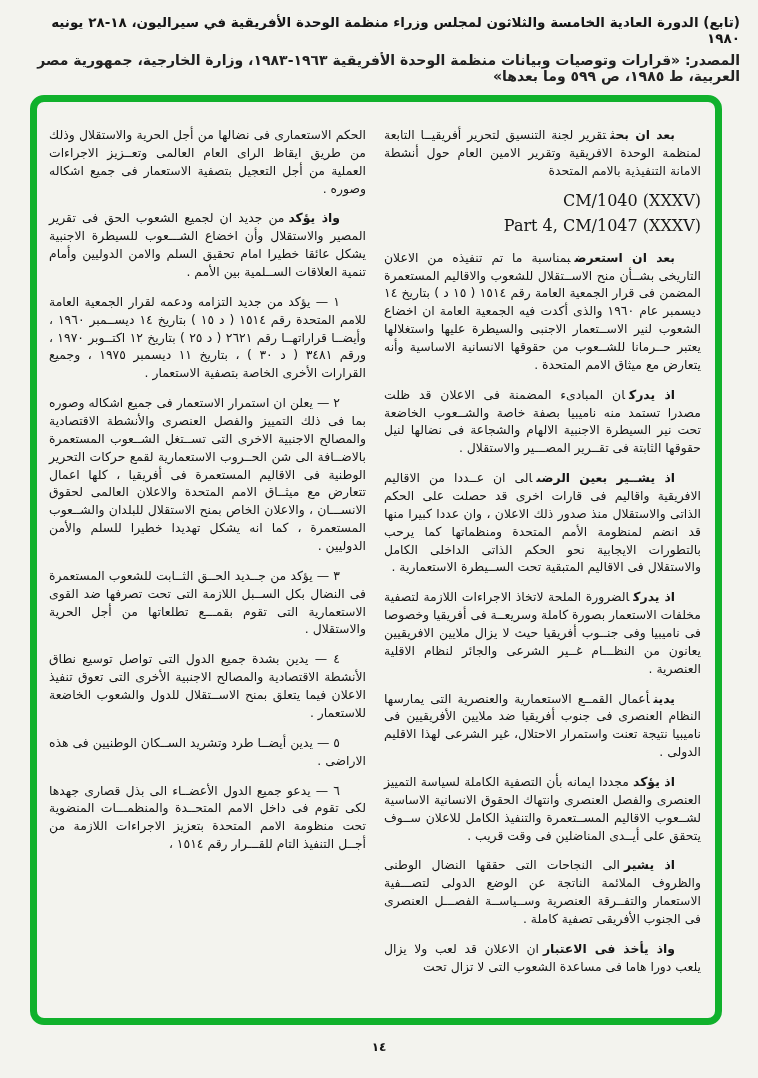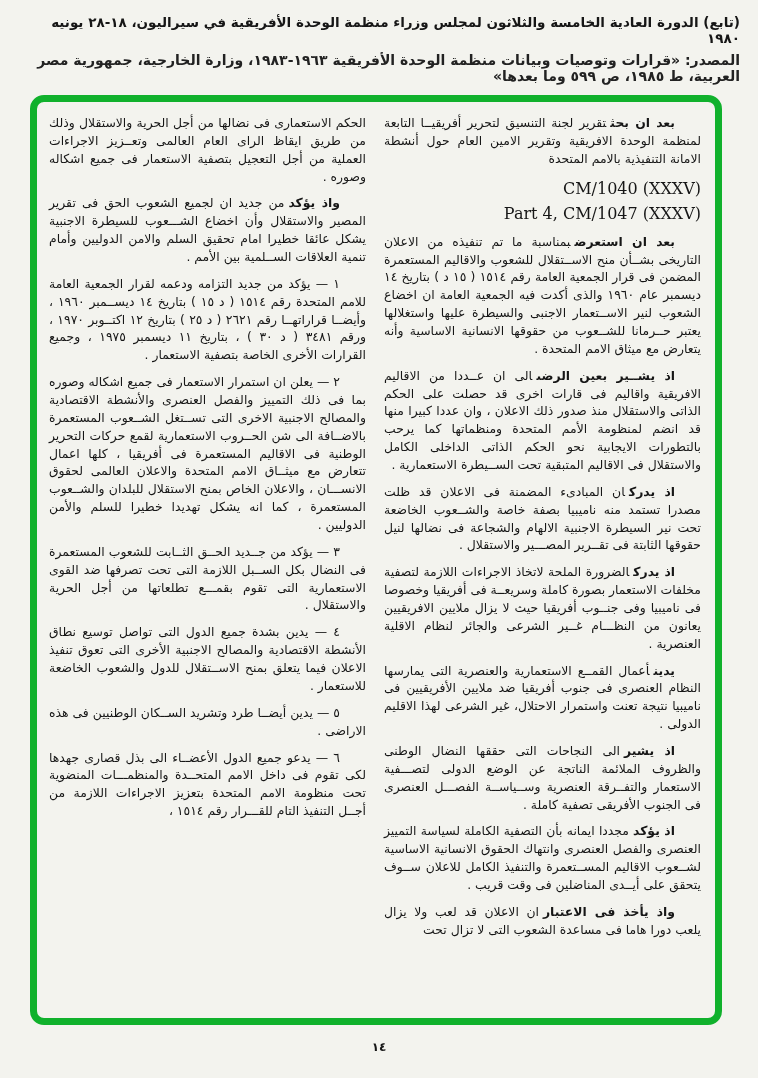--- a/index.html
+++ b/index.html
@@ -40,21 +40,21 @@
     height:100%;
     box-sizing:border-box;
   }
   .col{
     width:50%;
     font-size:12.4px;
     line-height:1.44;
     text-align:justify;
   }
   .para{
-    margin:0 0 9px 0;
+    margin:12px 0 9px 0;
     text-indent:26px;
   }
   .para .lead{margin-left:4px;font-weight:bold;}
   .para.cm{
     direction:ltr;
     text-align:right;
     text-indent:0;
     font-weight:normal;
     font-size:16px;
     margin:0 0 2px 0;
@@ -76,26 +76,26 @@
 </div>
 
 <div class="frame">
   <div class="content">
 
     <div class="col">
       <p class="para"><b class="lead">بعد ان بحث</b><span>تقرير لجنة التنسيق لتحرير أفريقيــا التابعة لمنظمة الوحدة الافريقية وتقرير الامين العام حول أنشطة الامانة التنفيذية بالامم المتحدة</span></p>
       <p class="para cm">CM/1040 (XXXV)</p>
       <p class="para cm" style="margin-bottom:8px;">Part 4, CM/1047 (XXXV)</p>
       <p class="para"><b class="lead">بعد ان استعرض</b><span>بمناسبة ما تم تنفيذه من الاعلان التاريخى بشــأن منح الاســتقلال للشعوب والاقاليم المستعمرة المضمن فى قرار الجمعية العامة رقم ١٥١٤ ( ١٥ د ) بتاريخ ١٤ ديسمبر عام ١٩٦٠ والذى أكدت فيه الجمعية العامة ان اخضاع الشعوب لنير الاســتعمار الاجنبى والسيطرة عليها واستغلالها يعتبر حــرمانا للشــعوب من حقوقها الانسانية الاساسية وأنه يتعارض مع ميثاق الامم المتحدة .</span></p>
+      <p class="para"><b class="lead">اذ يدرك</b><span>ان المبادىء المضمنة فى الاعلان قد ظلت مصدرا تستمد منه ناميبيا بصفة خاصة والشــعوب الخاضعة تحت نير السيطرة الاجنبية الالهام والشجاعة فى نضالها لنيل حقوقها الثابتة فى تقــرير المصـــير والاستقلال .</span></p>
       <p class="para"><b class="lead">اذ يشــير بعين الرضى</b><span>الى ان عــددا من الاقاليم الافريقية واقاليم فى قارات اخرى قد حصلت على الحكم الذاتى والاستقلال منذ صدور ذلك الاعلان ، وان عددا كبيرا منها قد انضم لمنظومة الأمم المتحدة ومنظماتها كما يرحب بالتطورات الايجابية نحو الحكم الذاتى الداخلى الكامل والاستقلال فى الاقاليم المتبقية تحت الســيطرة الاستعمارية .</span></p>
-      <p class="para"><b class="lead">اذ يدرك</b><span>ان المبادىء المضمنة فى الاعلان قد ظلت مصدرا تستمد منه ناميبيا بصفة خاصة والشــعوب الخاضعة تحت نير السيطرة الاجنبية الالهام والشجاعة فى نضالها لنيل حقوقها الثابتة فى تقــرير المصـــير والاستقلال .</span></p>
       <p class="para"><b class="lead">اذ يدرك</b><span>الضرورة الملحة لاتخاذ الاجراءات اللازمة لتصفية مخلفات الاستعمار بصورة كاملة وسريعــة فى أفريقيا وخصوصا فى ناميبيا وفى جنــوب أفريقيا حيث لا يزال ملايين الافريقيين يعانون من النظـــام غــير الشرعى والجائر لنظام الاقلية العنصرية .</span></p>
       <p class="para"><b class="lead">يدين</b><span>أعمال القمــع الاستعمارية والعنصرية التى يمارسها النظام العنصرى فى جنوب أفريقيا ضد ملايين الأفريقيين فى ناميبيا نتيجة تعنت واستمرار الاحتلال، غير الشرعى لهذا الاقليم الدولى .</span></p>
+      <p class="para"><b class="lead">اذ يؤكد</b><span>مجددا ايمانه بأن التصفية الكاملة لسياسة التمييز العنصرى والفصل العنصرى وانتهاك الحقوق الانسانية الاساسية لشــعوب الاقاليم المســتعمرة والتنفيذ الكامل للاعلان ســوف يتحقق على أيــدى المناضلين فى وقت قريب .</span></p>
       <p class="para"><b class="lead">اذ يشير</b><span>الى النجاحات التى حققها النضال الوطنى والظروف الملائمة الناتجة عن الوضع الدولى لتصـــفية الاستعمار والتفــرقة العنصرية وســياســة الفصـــل العنصرى فى الجنوب الأفريقى تصفية كاملة .</span></p>
-      <p class="para"><b class="lead">اذ يؤكد</b><span>مجددا ايمانه بأن التصفية الكاملة لسياسة التمييز العنصرى والفصل العنصرى وانتهاك الحقوق الانسانية الاساسية لشــعوب الاقاليم المســتعمرة والتنفيذ الكامل للاعلان ســوف يتحقق على أيــدى المناضلين فى وقت قريب .</span></p>
       <p class="para"><b class="lead">واذ يأخذ فى الاعتبار</b><span>ان الاعلان قد لعب ولا يزال يلعب دورا هاما فى مساعدة الشعوب التى لا تزال تحت</span></p>
     </div>
 
     <div class="col">
       <p class="para" style="text-indent:0;"><span>الحكم الاستعمارى فى نضالها من أجل الحرية والاستقلال وذلك من طريق ايقاظ الراى العام العالمى وتعــزيز الاجراءات العملية من أجل التعجيل بتصفية الاستعمار فى جميع اشكاله وصوره .</span></p>
       <p class="para"><b class="lead">واذ يؤكد</b><span>من جديد ان لجميع الشعوب الحق فى تقرير المصير والاستقلال وأن اخضاع الشـــعوب للسيطرة الاجنبية يشكل عائقا خطيرا امام تحقيق السلم والامن الدوليين وأمام تنمية العلاقات الســلمية بين الأمم .</span></p>
       <p class="para"><span>١ — يؤكد من جديد التزامه ودعمه لقرار الجمعية العامة للامم المتحدة رقم ١٥١٤ ( د ١٥ ) بتاريخ ١٤ ديســمبر ١٩٦٠ ، وأيضــا قراراتهــا رقم ٢٦٢١ ( د ٢٥ ) بتاريخ ١٢ اكتــوبر ١٩٧٠ ، ورقم ٣٤٨١ ( د ٣٠ ) ، بتاريخ ١١ ديسمبر ١٩٧٥ ، وجميع القرارات الأخرى الخاصة بتصفية الاستعمار .</span></p>
       <p class="para"><span>٢ — يعلن ان استمرار الاستعمار فى جميع اشكاله وصوره بما فى ذلك التمييز والفصل العنصرى والأنشطة الاقتصادية والمصالح الاجنبية الاخرى التى تســتغل الشــعوب المستعمرة بالاضــافة الى شن الحــروب الاستعمارية لقمع حركات التحرير الوطنية فى الاقاليم المستعمرة فى أفريقيا ، كلها اعمال تتعارض مع ميثــاق الامم المتحدة والاعلان العالمى لحقوق الانســـان ، والاعلان الخاص بمنح الاستقلال للبلدان والشــعوب المستعمرة ، كما انه يشكل تهديدا خطيرا للسلم والأمن الدوليين .</span></p>
       <p class="para"><span>٣ — يؤكد من جــديد الحــق الثــابت للشعوب المستعمرة فى النضال بكل الســبل اللازمة التى تحت تصرفها ضد القوى الاستعمارية التى تقوم بقمـــع تطلعاتها من أجل الحرية والاستقلال .</span></p>
       <p class="para"><span>٤ — يدين بشدة جميع الدول التى تواصل توسيع نطاق الأنشطة الاقتصادية والمصالح الاجنبية الأخرى التى تعوق تنفيذ الاعلان فيما يتعلق بمنح الاســتقلال للدول والشعوب الخاضعة للاستعمار .</span></p>

